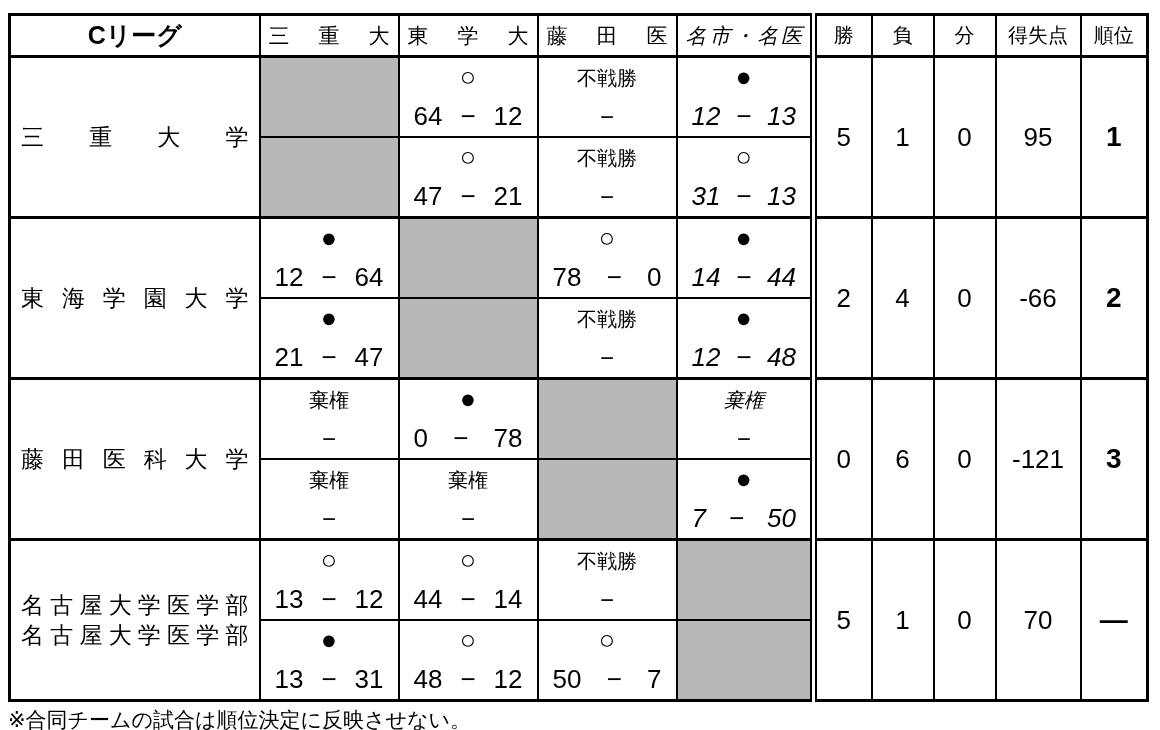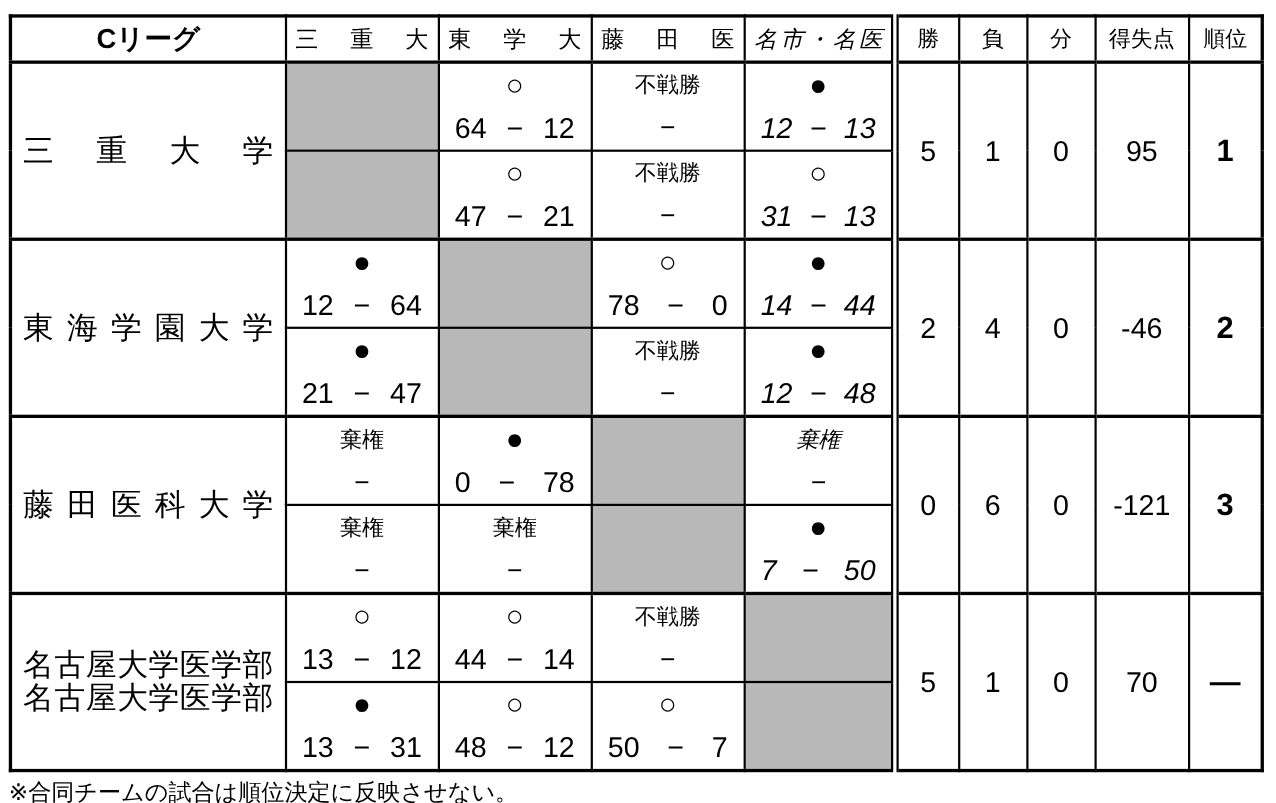--- a/index.html
+++ b/index.html
@@ -38,21 +38,21 @@
     padding: 0 8px;
   }
   th.stat-h {
     font-weight: normal;
     font-size: 20px;
     text-align: center;
   }
   tbody tr { height: 80px; }
   tr.team-row-first td { border-top: 3px solid #000; }
   td.team-name {
-    font-size: 28px;
+    font-size: 23px;
     vertical-align: middle;
     padding: 0 10px;
   }
   .team-name-line {
     text-align: justify;
     text-align-last: justify;
     line-height: 30px;
   }
   td.result { vertical-align: middle; }
   td.diag { background: #b8b8b8; }
@@ -199,21 +199,21 @@
           <div class="mark">●</div>
           <div class="score">
             <span>14</span>
             <span>−</span>
             <span>44</span>
           </div>
         </td>
         <td rowspan="2" class="stat">2</td>
         <td rowspan="2" class="stat">4</td>
         <td rowspan="2" class="stat">0</td>
-        <td rowspan="2" class="stat">-46</td>
+        <td rowspan="2" class="stat">-66</td>
         <td rowspan="2" class="stat rank">2</td>
       </tr>
       <tr>
         <td class="result">
           <div class="mark">●</div>
           <div class="score">
             <span>21</span>
             <span>−</span>
             <span>47</span>
           </div>

